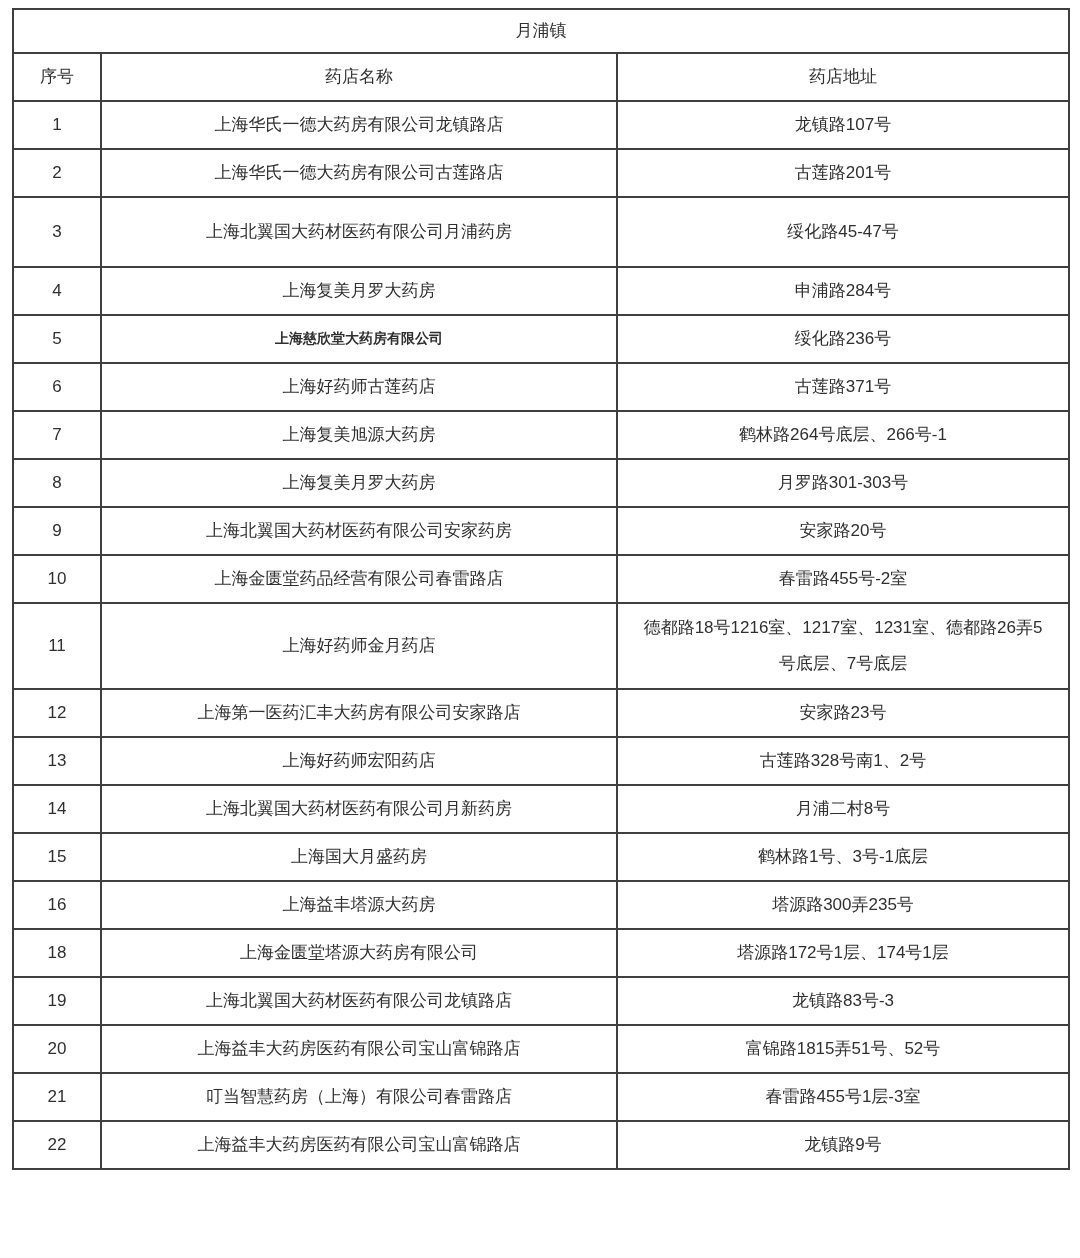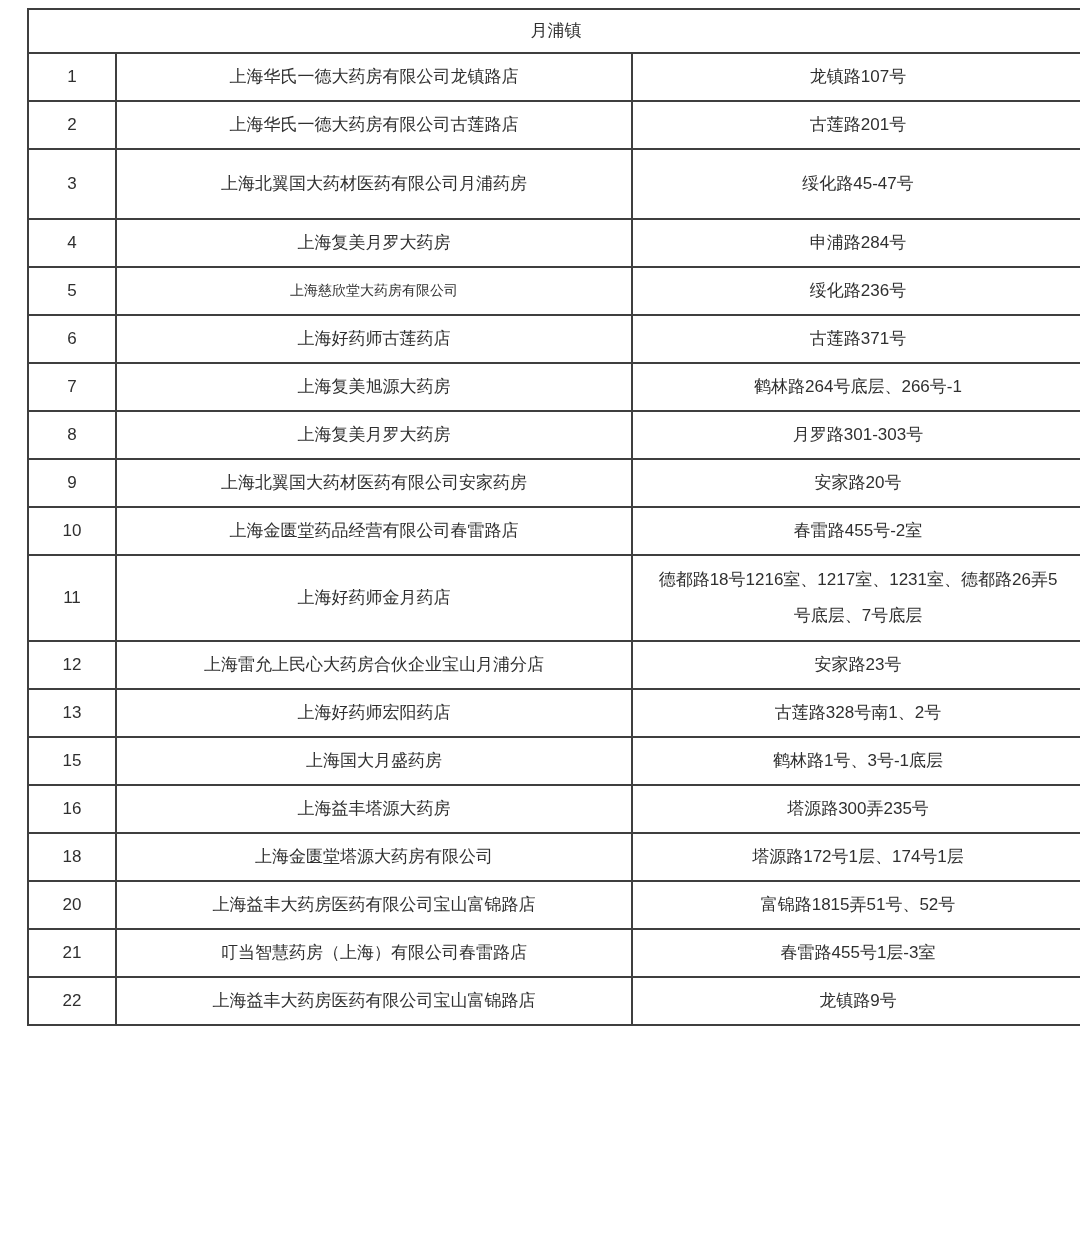--- a/index.html
+++ b/index.html
@@ -7,21 +7,21 @@
     padding: 0;
     background: #ffffff;
     font-family: "Liberation Sans", "DejaVu Sans", sans-serif;
     color: #2f2f2f;
   }
   .page {
     width: 1080px;
     height: 1258px;
     background: #ffffff;
     box-sizing: border-box;
-    padding: 8px 27px;
+    padding: 8px 12px;
     overflow: hidden;
   }
   table.pharmacy-table {
     border-collapse: collapse;
     width: 1056px;
     table-layout: fixed;
   }
   table.pharmacy-table td,
   table.pharmacy-table th {
     border: 2px solid #3f3f3f;
@@ -43,21 +43,21 @@
     height: 48px;
   }
   tbody tr {
     height: 48px;
   }
   
   tbody tr:nth-child(3)  { height: 70px; }
   tbody tr:nth-child(11) { height: 86px; }
   tbody tr:nth-child(22) { height: 64px; }
   
-  tbody tr:nth-child(5) td.name-cell { font-size: 14px; }
+  tbody tr:nth-child(5) td.name-cell { font-size: 14px; font-weight: bold; }
   td.index-cell {
     font-size: 18px;
     padding: 2px 6px;
   }
   td.address-cell {
     padding: 2px 26px;
   }
 </style>
 </head>
 <body>
@@ -65,20 +65,25 @@
 <div class="page">
   <table class="pharmacy-table">
     <colgroup>
       <col style="width:88px">
       <col style="width:516px">
       <col style="width:452px">
     </colgroup>
     <thead>
       <tr>
         <td class="title-cell" colspan="3">月浦镇</td>
+      </tr>
+      <tr class="header-row">
+        <th>序号</th>
+        <th>药店名称</th>
+        <th>药店地址</th>
       </tr>
     </thead>
     <tbody>
         <tr>
           <td class="index-cell">1</td>
           <td class="name-cell">上海华氏一德大药房有限公司龙镇路店</td>
           <td class="address-cell">龙镇路107号</td>
         </tr>
         <tr>
           <td class="index-cell">2</td>
@@ -125,42 +130,52 @@
           <td class="name-cell">上海金匮堂药品经营有限公司春雷路店</td>
           <td class="address-cell">春雷路455号-2室</td>
         </tr>
         <tr>
           <td class="index-cell">11</td>
           <td class="name-cell">上海好药师金月药店</td>
           <td class="address-cell">德都路18号1216室、1217室、1231室、德都路26弄5号底层、7号底层</td>
         </tr>
         <tr>
           <td class="index-cell">12</td>
-          <td class="name-cell">上海雷允上民心大药房合伙企业宝山月浦分店</td>
+          <td class="name-cell">上海第一医药汇丰大药房有限公司安家路店</td>
           <td class="address-cell">安家路23号</td>
         </tr>
         <tr>
           <td class="index-cell">13</td>
           <td class="name-cell">上海好药师宏阳药店</td>
           <td class="address-cell">古莲路328号南1、2号</td>
+        </tr>
+        <tr>
+          <td class="index-cell">14</td>
+          <td class="name-cell">上海北翼国大药材医药有限公司月新药房</td>
+          <td class="address-cell">月浦二村8号</td>
         </tr>
         <tr>
           <td class="index-cell">15</td>
           <td class="name-cell">上海国大月盛药房</td>
           <td class="address-cell">鹤林路1号、3号-1底层</td>
         </tr>
         <tr>
           <td class="index-cell">16</td>
           <td class="name-cell">上海益丰塔源大药房</td>
           <td class="address-cell">塔源路300弄235号</td>
         </tr>
         <tr>
           <td class="index-cell">18</td>
           <td class="name-cell">上海金匮堂塔源大药房有限公司</td>
           <td class="address-cell">塔源路172号1层、174号1层</td>
+        </tr>
+        <tr>
+          <td class="index-cell">19</td>
+          <td class="name-cell">上海北翼国大药材医药有限公司龙镇路店</td>
+          <td class="address-cell">龙镇路83号-3</td>
         </tr>
         <tr>
           <td class="index-cell">20</td>
           <td class="name-cell">上海益丰大药房医药有限公司宝山富锦路店</td>
           <td class="address-cell">富锦路1815弄51号、52号</td>
         </tr>
         <tr>
           <td class="index-cell">21</td>
           <td class="name-cell">叮当智慧药房（上海）有限公司春雷路店</td>
           <td class="address-cell">春雷路455号1层-3室</td>

